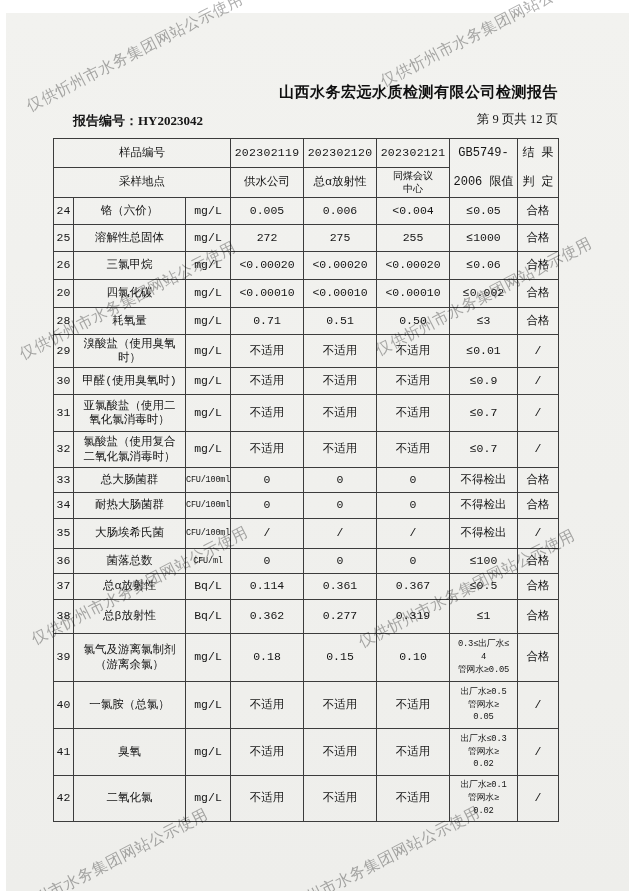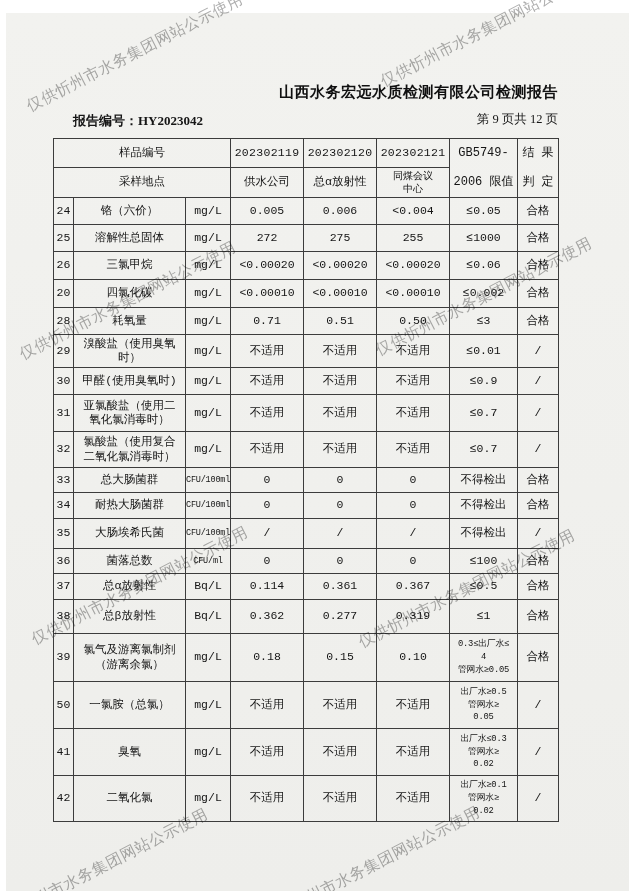--- a/index.html
+++ b/index.html
@@ -263,21 +263,21 @@
     <td class="unit">mg/L</td>
     <td class="val">0.18</td>
     <td class="val">0.15</td>
     <td class="val">0.10</td>
     <td class="limit limit-sm">0.3≤出厂水≤
 4
 管网水≥0.05</td>
     <td class="result">合格</td>
   </tr>
       <tr style="height: 47px;">
-    <td class="no">50</td>
+    <td class="no">40</td>
     <td class="name">一氯胺（总氯）</td>
     <td class="unit">mg/L</td>
     <td class="val">不适用</td>
     <td class="val">不适用</td>
     <td class="val">不适用</td>
     <td class="limit limit-sm">出厂水≥0.5
 管网水≥
 0.05</td>
     <td class="result">/</td>
   </tr>

